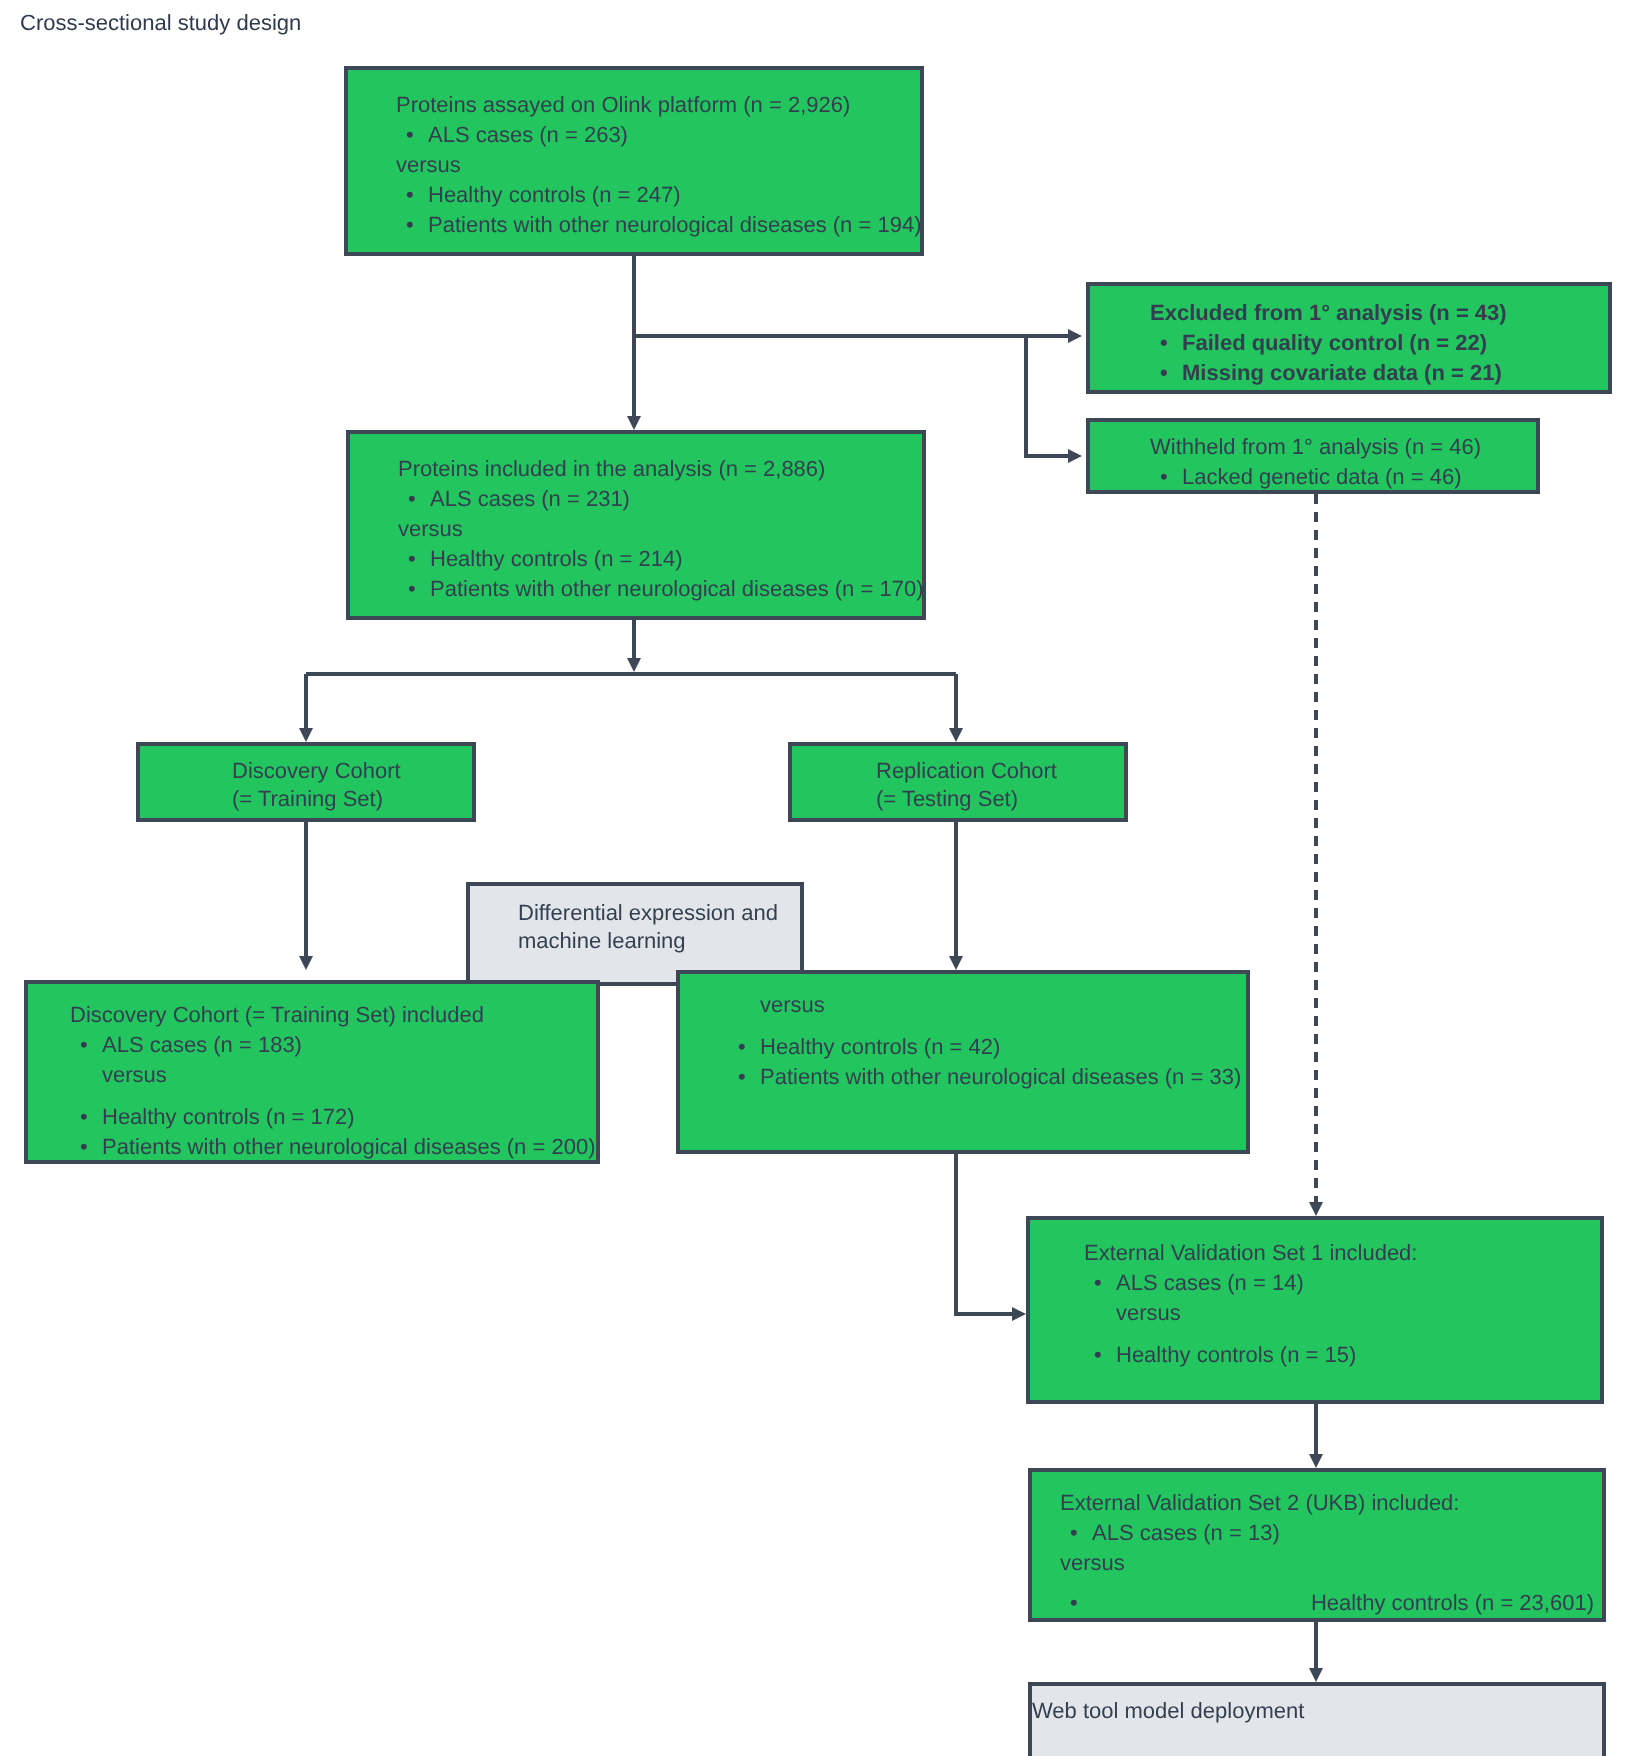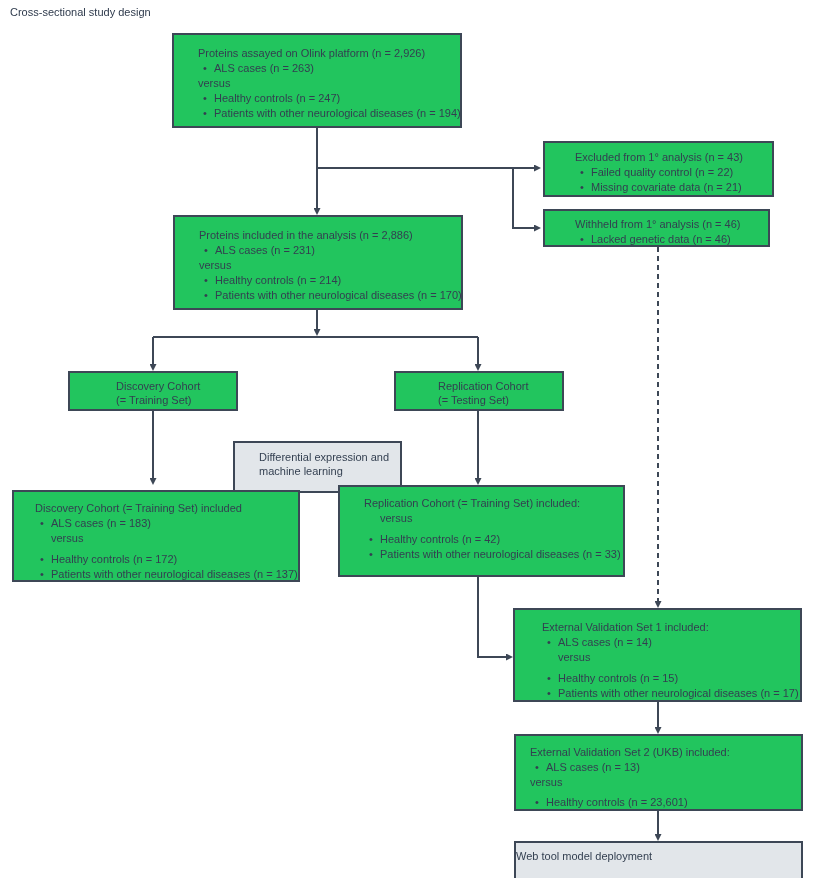--- a/index.html
+++ b/index.html
@@ -12,24 +12,24 @@
   .box{
     position:absolute;box-sizing:border-box;border:2px solid #3d4756;background:#22c55e;
   }
   .box.shaded{background:#e2e6ea;}
   .ln{font-size:11px;line-height:15px;white-space:nowrap;}
   .sm .ln{line-height:14px;}
   .bullet{position:relative;padding-left:16px;}
   .bullet::before{content:"\2022";position:absolute;left:5px;}
   .indent{padding-left:16px;}
   .gap{margin-top:6px;}
-  .gap-sm{margin-top:5px;}
+  .gap-sm{margin-top:5px;text-align:right;}
   
   #box-assayed      {left:172px;top:33px; width:290px;height:95px;padding:11px 6px 0 24px;}
-  #box-excluded     {left:543px;top:141px;width:231px;height:56px;padding:7px 4px 0 30px;}
+  #box-excluded     {left:543px;top:141px;width:263px;height:56px;padding:7px 4px 0 30px;font-weight:bold;}
   #box-withheld     {left:543px;top:209px;width:227px;height:38px;padding:6px 4px 0 30px;}
   #box-included     {left:173px;top:215px;width:290px;height:95px;padding:11px 6px 0 24px;}
   #box-discovery    {left:68px; top:371px;width:170px;height:40px;padding:6px 4px 0 46px;}
   #box-replication  {left:394px;top:371px;width:170px;height:40px;padding:6px 4px 0 42px;}
   #box-deml         {left:233px;top:441px;width:169px;height:52px;padding:7px 4px 0 24px;}
   #box-disc-incl    {left:12px; top:490px;width:288px;height:92px;padding:9px 4px 0 21px;}
   #box-repl-incl    {left:338px;top:485px;width:287px;height:92px;padding:9px 4px 0 24px;}
   #box-extval1      {left:513px;top:608px;width:289px;height:94px;padding:10px 4px 4px 27px;}
   #box-extval2      {left:514px;top:734px;width:289px;height:77px;padding:9px 4px 0 14px;}
   #box-webtool      {left:514px;top:841px;width:289px;height:48px;text-align:left;}
@@ -105,36 +105,34 @@
   <div class="box sm shaded" id="box-deml">
     <div class="ln">Differential expression and</div>
     <div class="ln">machine learning</div>
   </div>
 
   <div class="box" id="box-disc-incl">
     <div class="ln">Discovery Cohort (= Training Set) included</div>
     <div class="ln bullet">ALS cases (n = 183)</div>
     <div class="ln indent">versus</div>
     <div class="ln bullet gap">Healthy controls (n = 172)</div>
-    <div class="ln bullet">Patients with other neurological diseases (n = 137)</div>
+    <div class="ln bullet">Patients with other neurological diseases (n = 200)</div>
   </div>
 
   <div class="box" id="box-repl-incl">
-    <div class="ln">Replication Cohort (= Training Set) included:</div>
     <div class="ln indent">versus</div>
     <div class="ln bullet gap">Healthy controls (n = 42)</div>
     <div class="ln bullet">Patients with other neurological diseases (n = 33)</div>
   </div>
 
   <div class="box" id="box-extval1">
     <div class="ln">External Validation Set 1 included:</div>
     <div class="ln bullet">ALS cases (n = 14)</div>
     <div class="ln indent">versus</div>
     <div class="ln bullet gap">Healthy controls (n = 15)</div>
-    <div class="ln bullet">Patients with other neurological diseases (n = 17)</div>
   </div>
 
   <div class="box" id="box-extval2">
     <div class="ln">External Validation Set 2 (UKB) included:</div>
     <div class="ln bullet">ALS cases (n = 13)</div>
     <div class="ln">versus</div>
     <div class="ln bullet gap-sm">Healthy controls (n = 23,601)</div>
   </div>
 
   <div class="box shaded" id="box-webtool">

